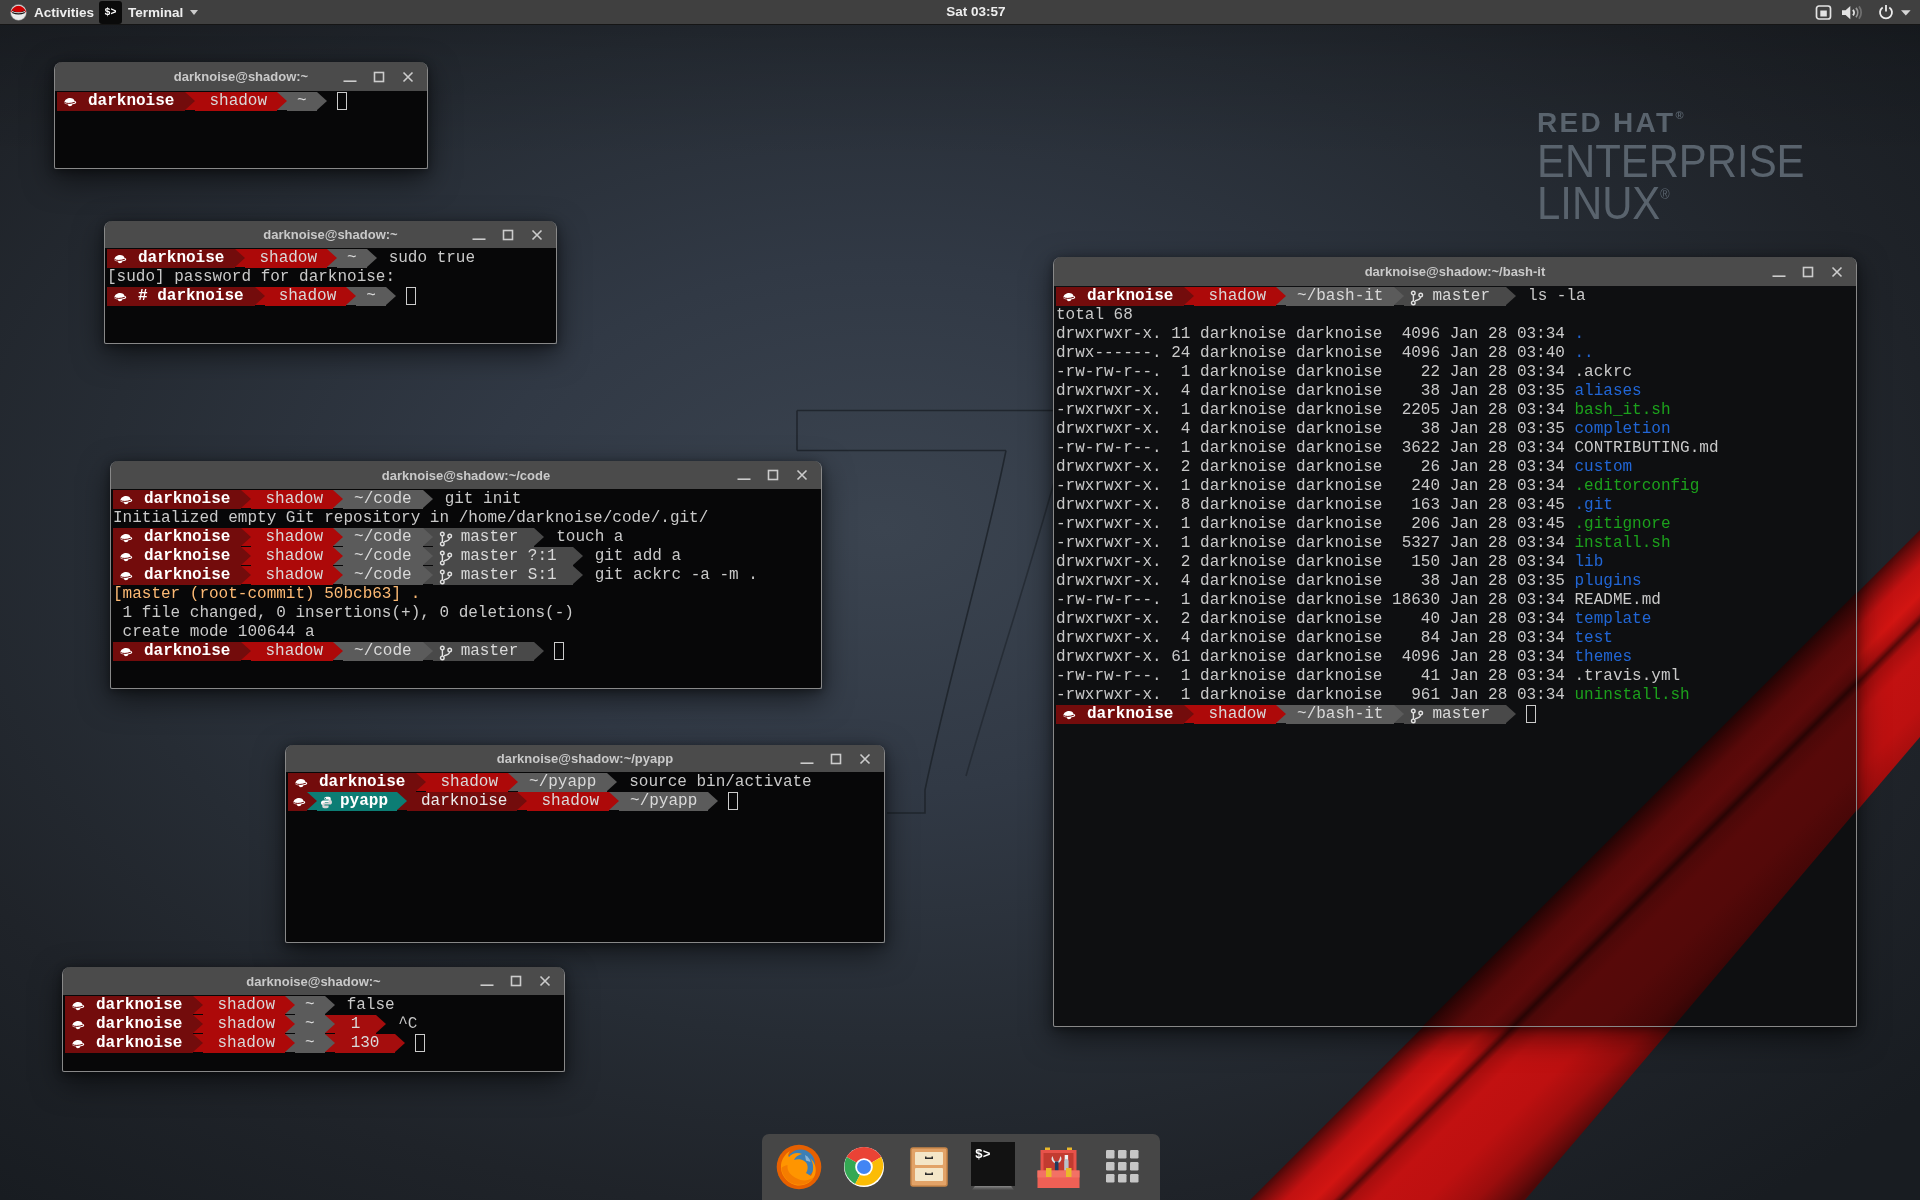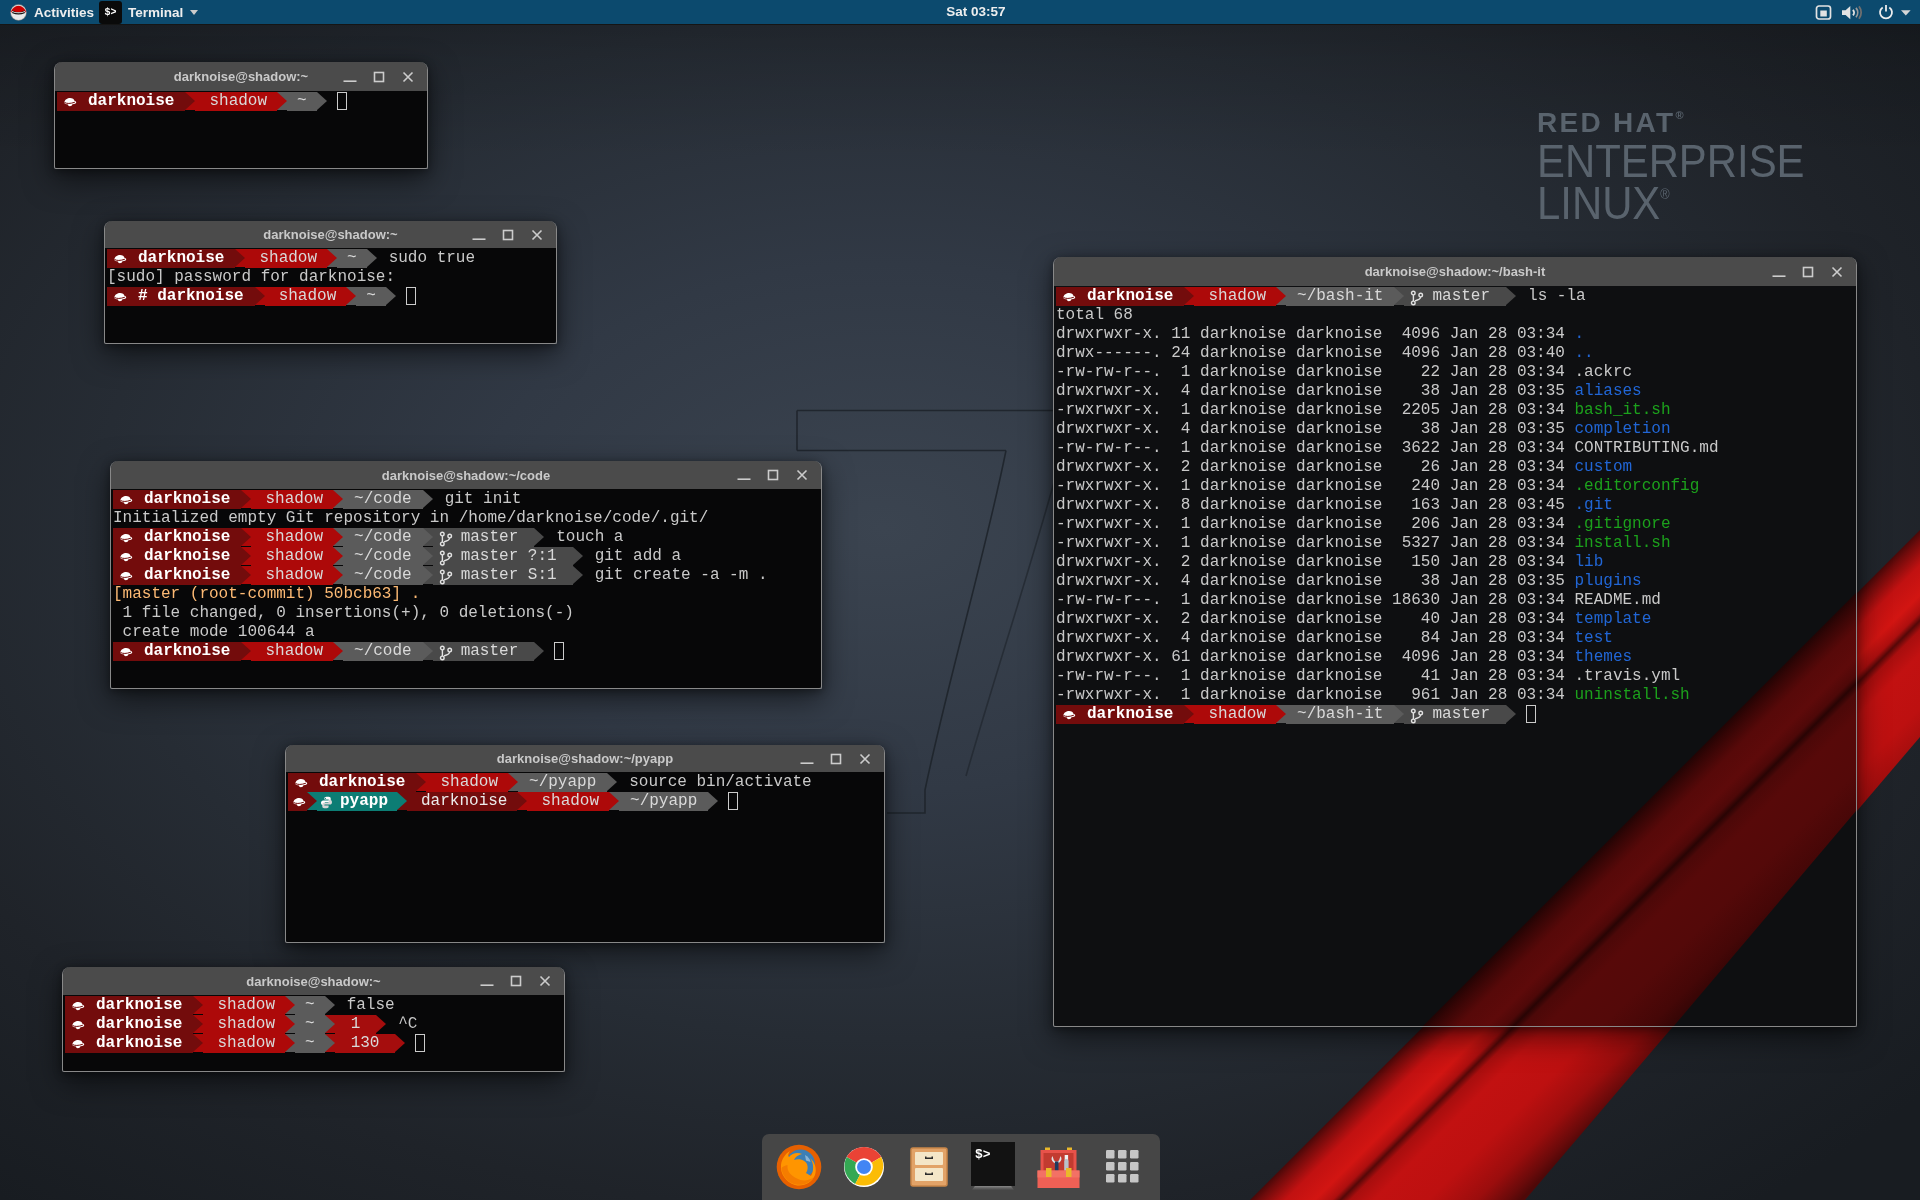--- a/index.html
+++ b/index.html
@@ -1,19 +1,19 @@
 <!DOCTYPE html>
 <html><head><meta charset="utf-8"><title>d</title><style>
 *{margin:0;padding:0;box-sizing:border-box}
 html,body{width:1920px;height:1200px;overflow:hidden}
 body{position:relative;font-family:"Liberation Sans",sans-serif;
 background:linear-gradient(180deg, rgba(0,0,0,0.22) 0, rgba(0,0,0,0.1) 60px, rgba(0,0,0,0) 160px),
 radial-gradient(1360px 880px at 46% 44%, #3b4450 0%, #313945 30%, #262c34 58%, #1f2329 78%, #181c21 100%);}
 .arcs,.stripe{position:absolute;left:0;top:0}
-.topbar{position:absolute;left:0;top:0;width:1920px;height:25px;background:#0c4a6e;
+.topbar{position:absolute;left:0;top:0;width:1920px;height:25px;background:#404040;
  border-bottom:1px solid #151515;color:#eee;font-size:13.5px;z-index:60;display:flex;align-items:center}
 .tleft{display:flex;align-items:center;position:absolute;left:10px;top:0;height:25px}
 .appico{width:23px;height:23px;background:#0a0a0a;display:inline-flex;align-items:center;justify-content:center;margin:0 6px 0 5px;border-radius:3px}
 .caret{width:0;height:0;border-left:4.5px solid transparent;border-right:4.5px solid transparent;border-top:5px solid #ccc;margin-left:7px}
 .tclock{position:absolute;left:16px;width:100%;text-align:center;top:4px}
 .tright{position:absolute;right:0;top:3px}
 .rhel{position:absolute;left:1537px;top:102px;color:#59636d;z-index:1}
 .r1{font-size:28px;font-weight:bold;letter-spacing:2.3px;margin-top:5px}
 .reg{font-size:11px;vertical-align:13px;letter-spacing:0}
 .reg2{font-size:14px;vertical-align:20px;letter-spacing:0}
@@ -253,21 +253,21 @@
             <g stroke="#e2e2e2" stroke-width="1.4" fill="none">
               <circle cx="3.3" cy="3.1" r="1.8"></circle>
               <circle cx="3.3" cy="12.9" r="1.8"></circle>
               <circle cx="10.7" cy="5.1" r="1.8"></circle>
               <path d="M3.4 5.1 V10.9 M10.6 7.1 C10.6 9.6 6.8 10.4 5 10.9"></path>
             </g>
           </svg>
           <span style="margin-left:8px">master S:1</span>
         </span>
         <i class="ar" style="border-left-color:#494949"></i>
-        <span style="margin-left:12px;white-space:pre">git create -a -m .</span>
+        <span style="margin-left:12px;white-space:pre">git ackrc -a -m .</span>
       </div>
       <div class="line">
         <span style="color:#fdba74;white-space:pre">[master (root-commit) 50bcb63] .</span>
       </div>
       <div class="line">
         <span style="color:#c9c9c9;white-space:pre"> 1 file changed, 0 insertions(+), 0 deletions(-)</span>
       </div>
       <div class="line">
         <span style="color:#c9c9c9;white-space:pre"> create mode 100644 a</span>
       </div>
@@ -511,21 +511,21 @@
       </div>
       <div class="line">
         <span style="white-space:pre">-rwxrwxr-x.  1 darknoise darknoise   240 Jan 28 03:34 </span>
         <span style="color:#1ca11c;white-space:pre">.editorconfig</span>
       </div>
       <div class="line">
         <span style="white-space:pre">drwxrwxr-x.  8 darknoise darknoise   163 Jan 28 03:45 </span>
         <span style="color:#2166d6;white-space:pre">.git</span>
       </div>
       <div class="line">
-        <span style="white-space:pre">-rwxrwxr-x.  1 darknoise darknoise   206 Jan 28 03:34 </span>
+        <span style="white-space:pre">-rwxrwxr-x.  1 darknoise darknoise   206 Jan 28 03:45 </span>
         <span style="color:#1ca11c;white-space:pre">.gitignore</span>
       </div>
       <div class="line">
         <span style="white-space:pre">-rwxrwxr-x.  1 darknoise darknoise  5327 Jan 28 03:34 </span>
         <span style="color:#1ca11c;white-space:pre">install.sh</span>
       </div>
       <div class="line">
         <span style="white-space:pre">drwxrwxr-x.  2 darknoise darknoise   150 Jan 28 03:34 </span>
         <span style="color:#2166d6;white-space:pre">lib</span>
       </div>

